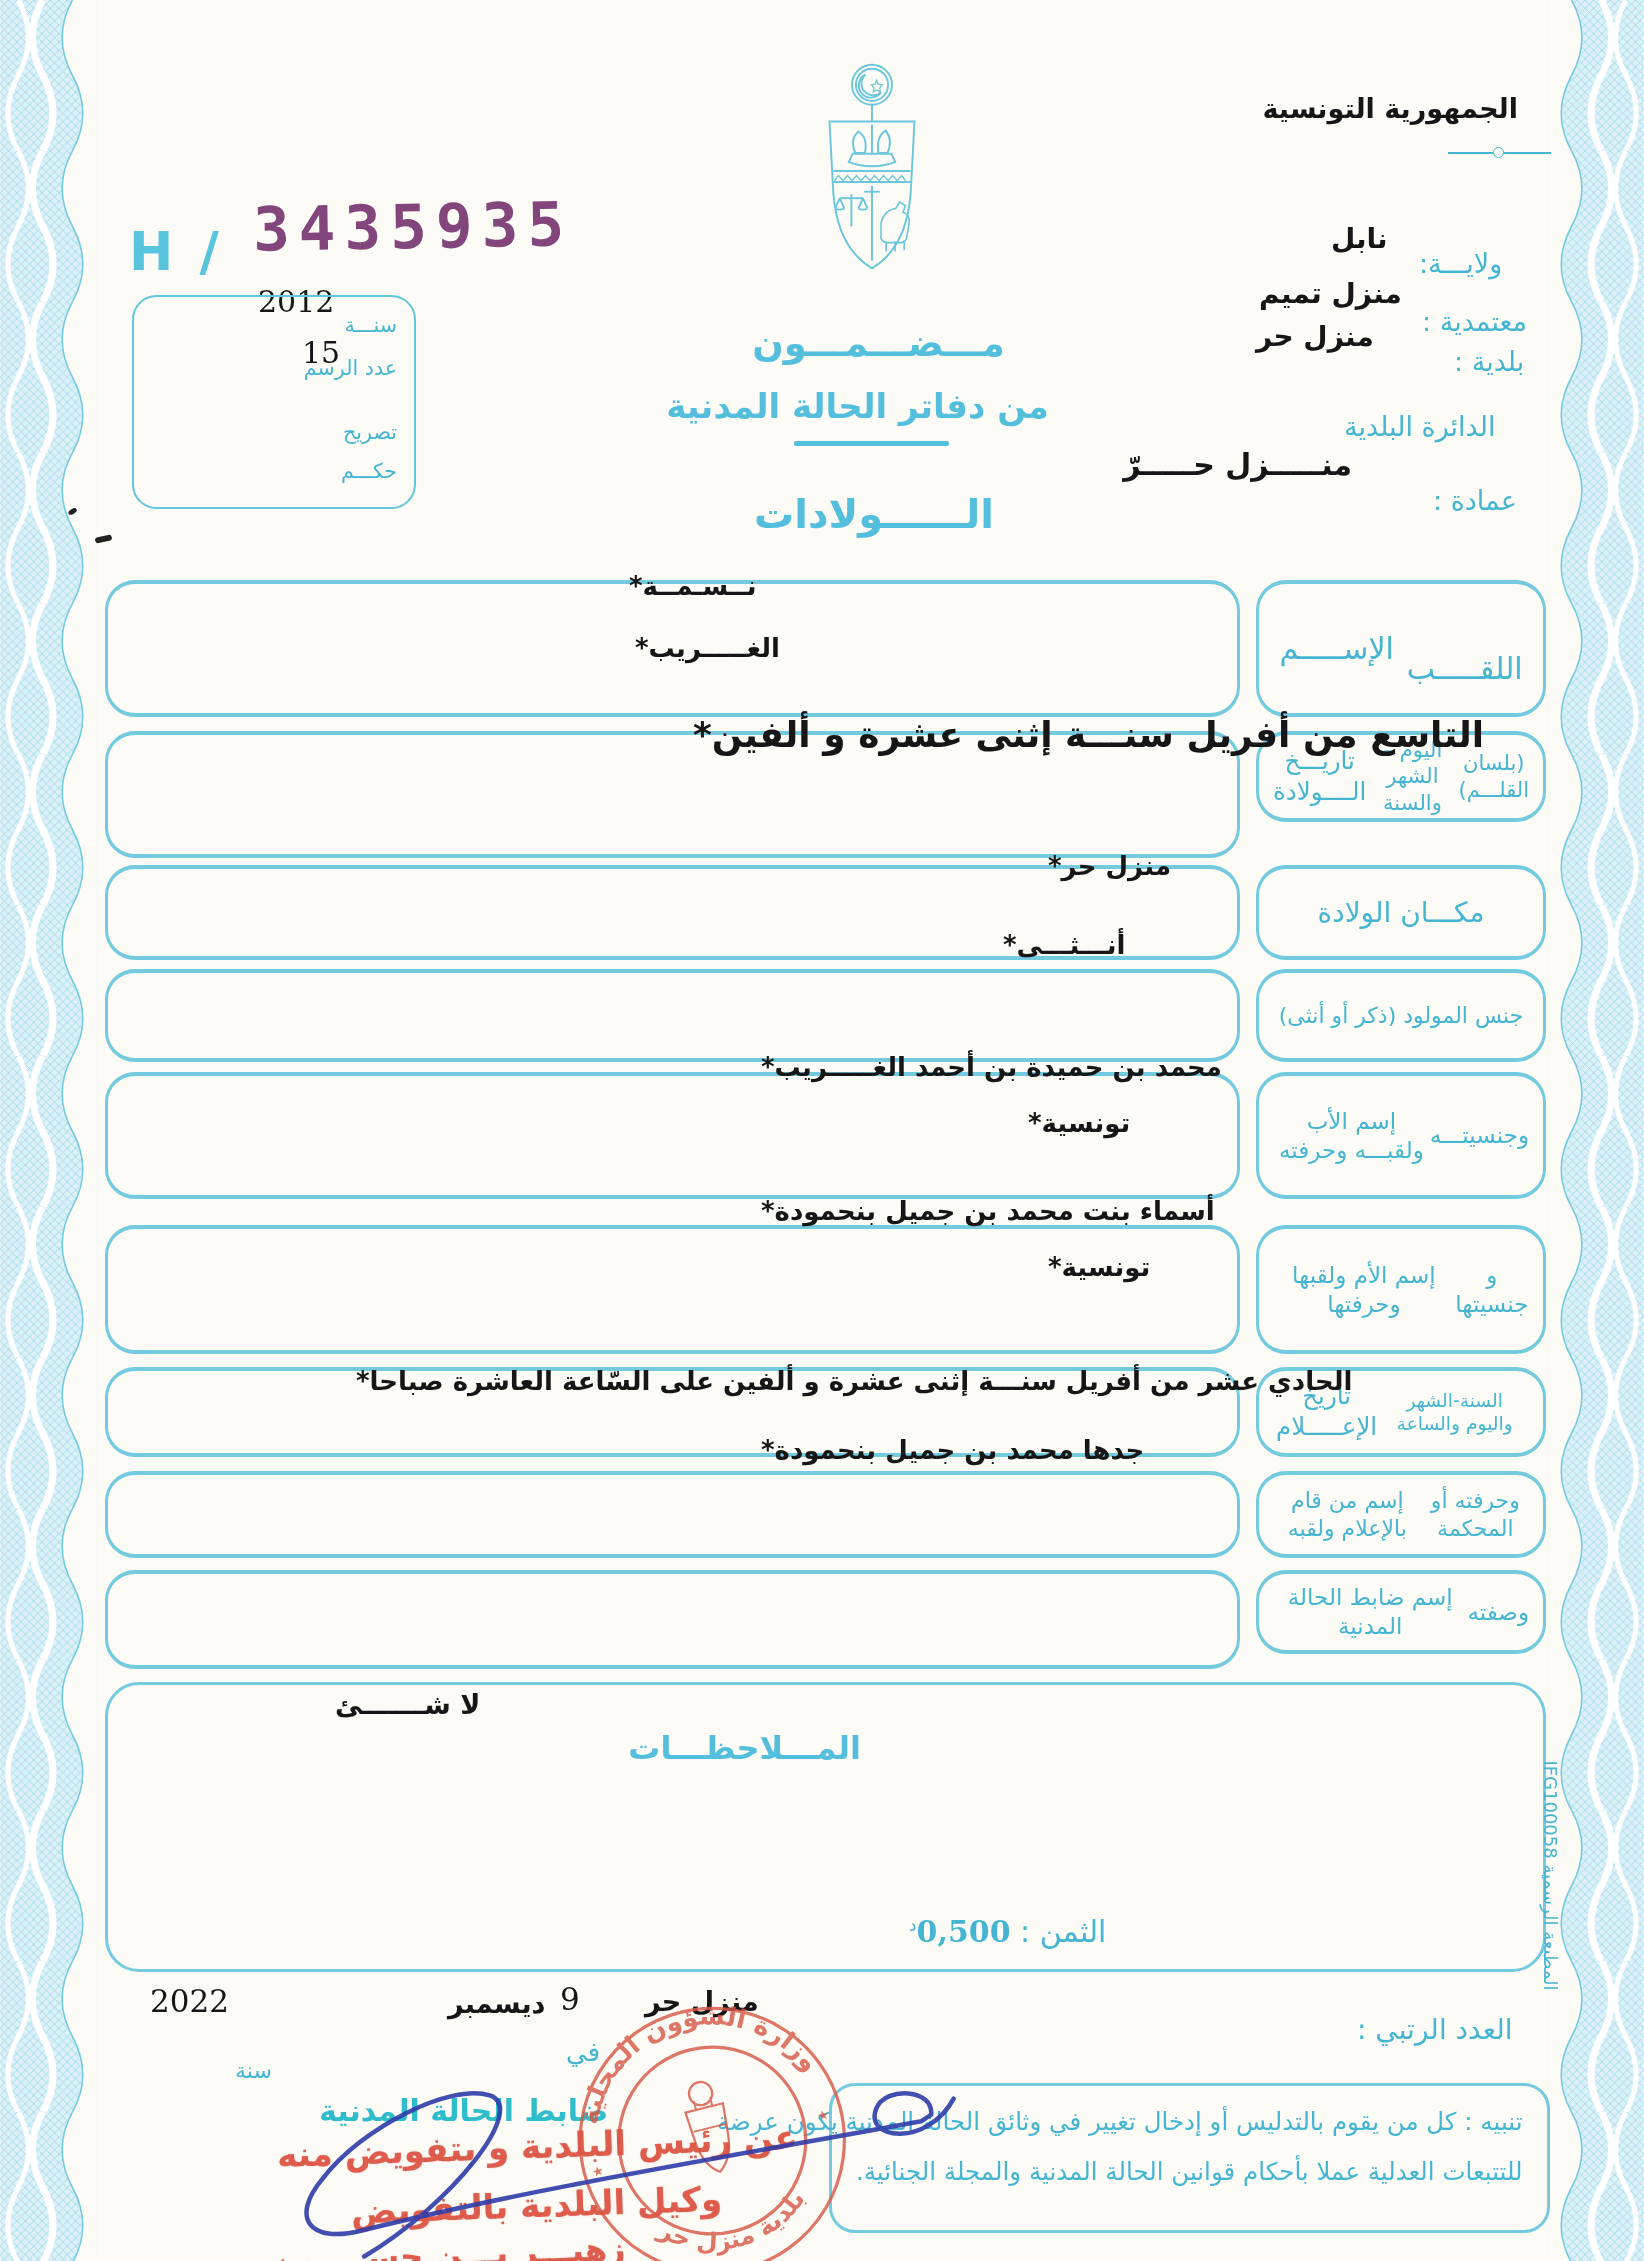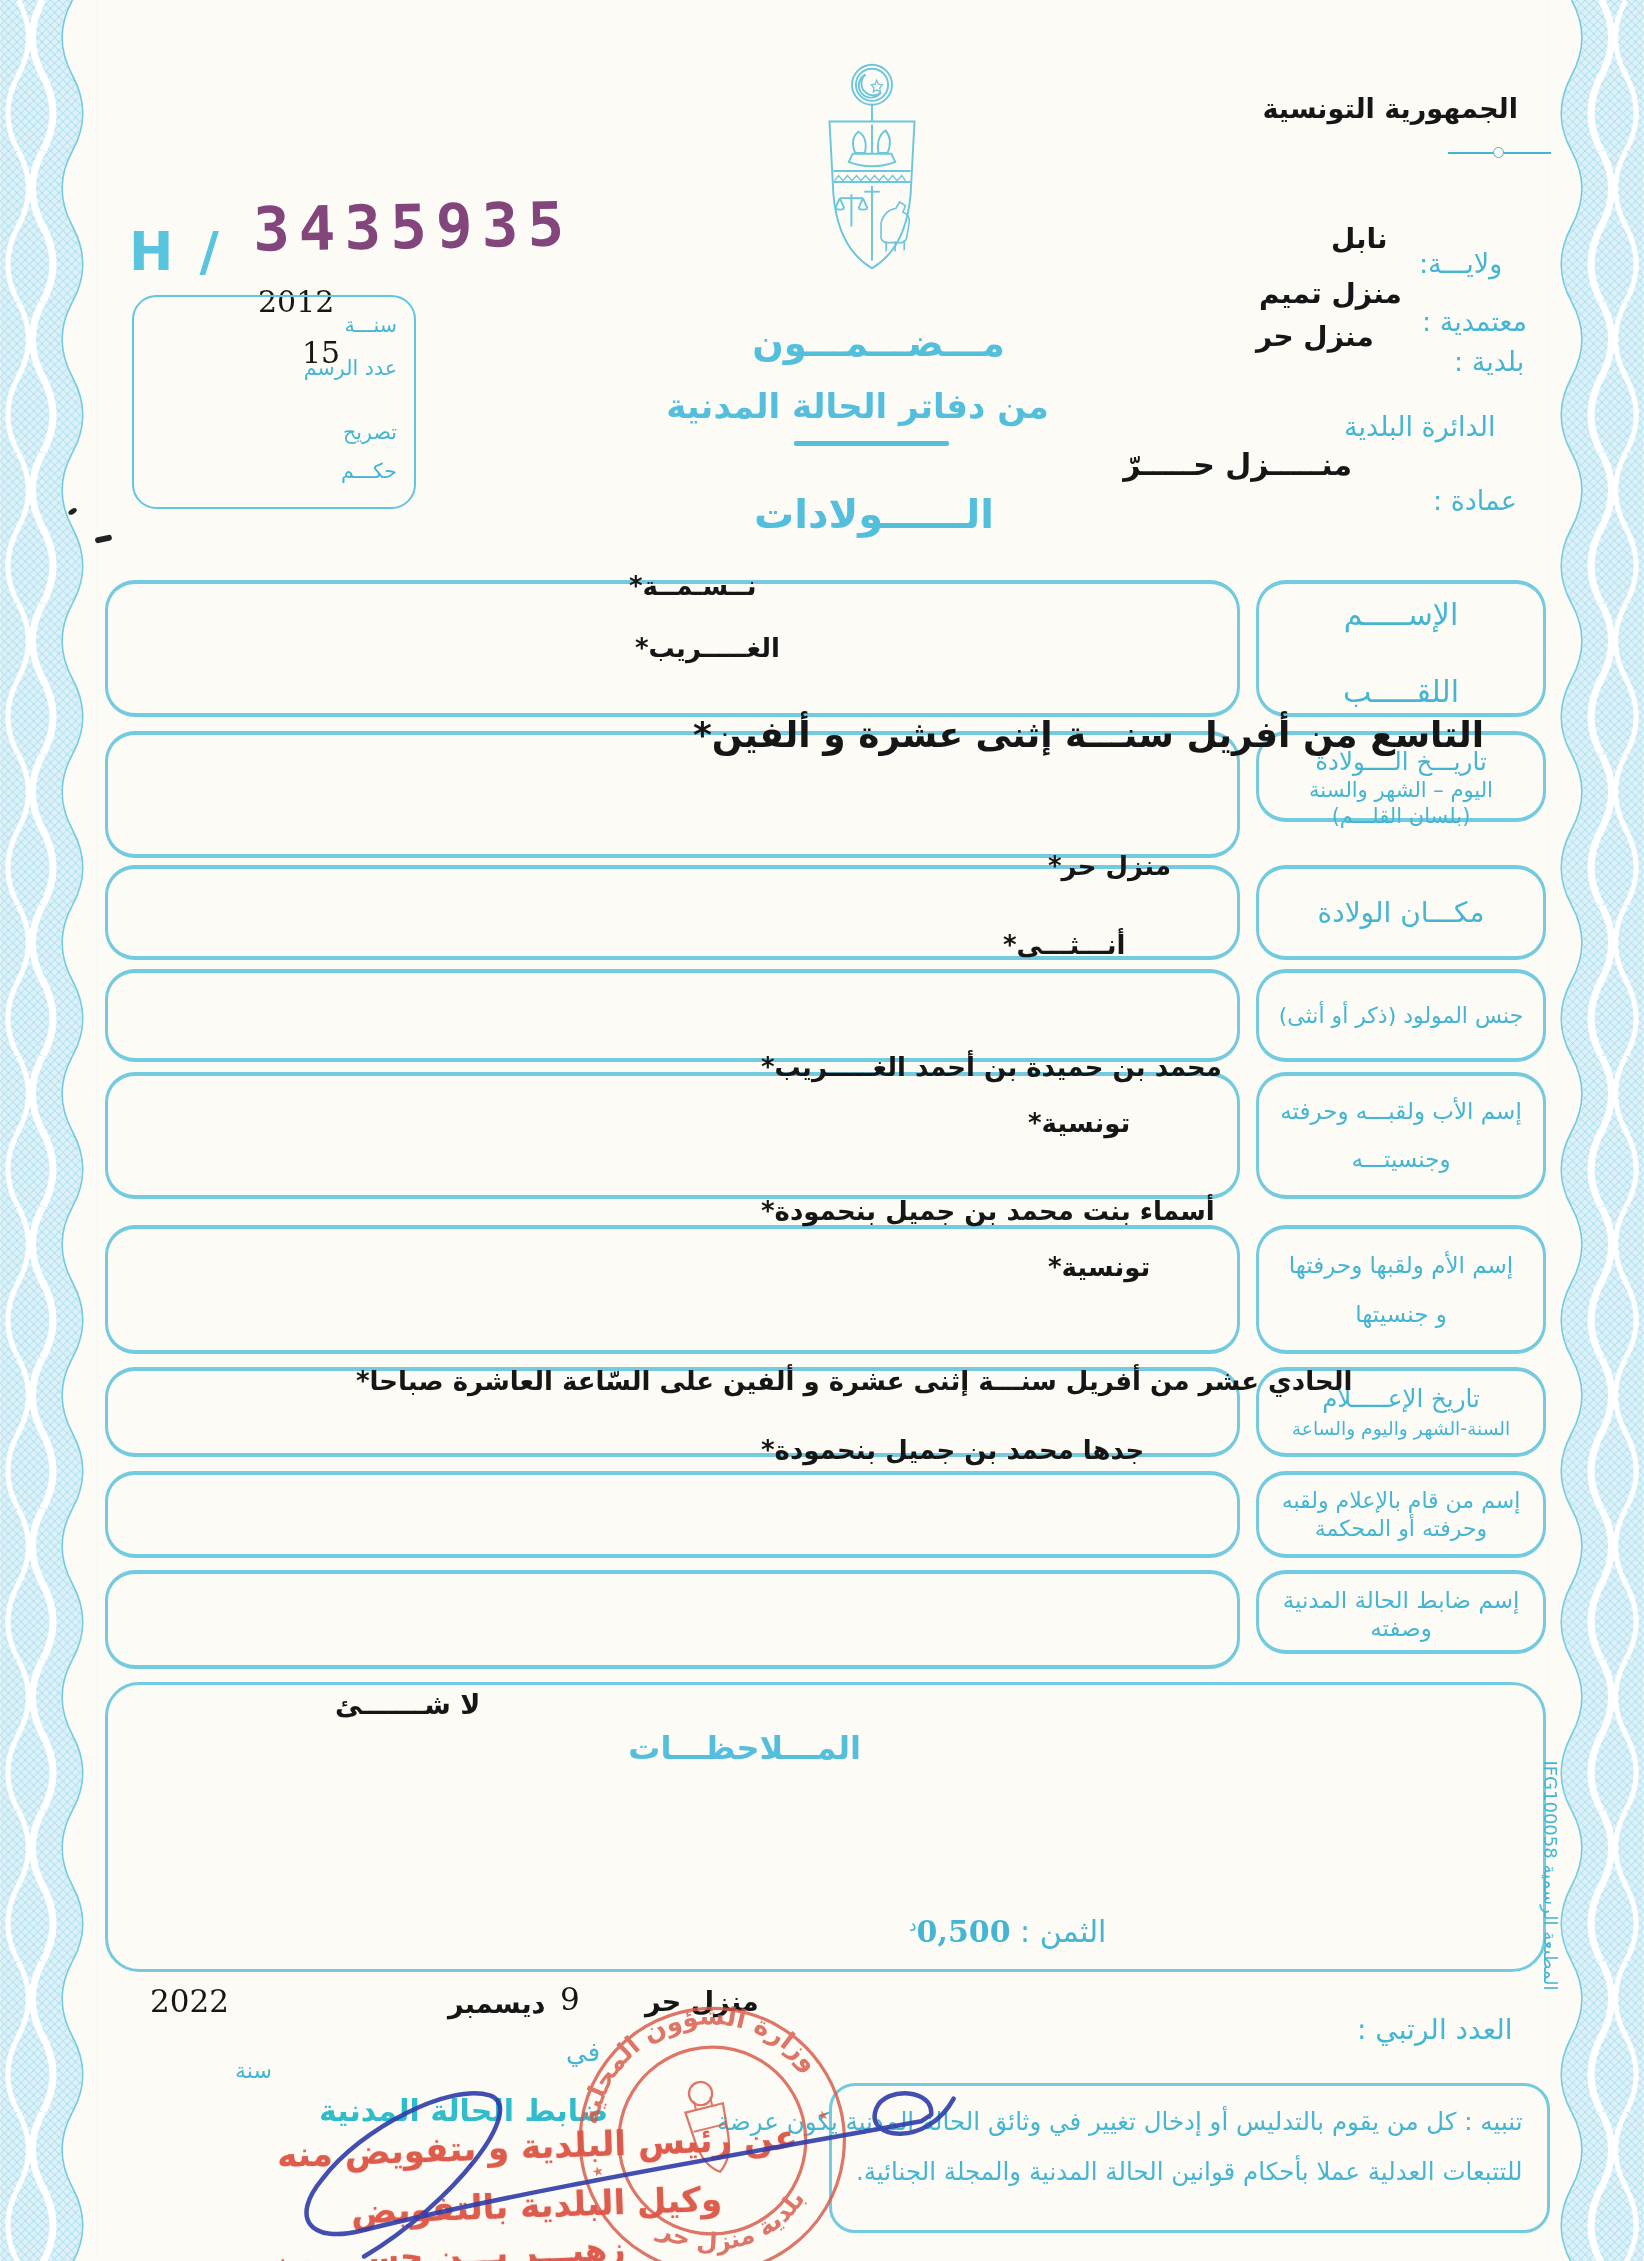--- a/index.html
+++ b/index.html
@@ -22,21 +22,21 @@
   .mono{font-family:"DejaVu Sans Mono", monospace;}
   .center{text-align:center;}
 
   
   .vbox,.lbox{
     position:absolute; border:3.2px solid var(--box);
     border-top-width:4.5px; border-bottom-width:4.5px;
     border-radius:30px; background:transparent; box-sizing:border-box;
   }
   .vbox{left:105px; width:1135px;}
-  .lbox{left:1256px; width:290px; display:flex; flex-direction:column;
+  .lbox{left:1256px; width:290px; display:flex; flex-direction:row;
         justify-content:space-around; align-items:center; padding:11.6px 14px;}
   .lbox div{color:var(--teal); text-align:center; direction:rtl; line-height:1.25;}
 
   .bigbox{
     position:absolute; border:3.9px solid var(--box); border-radius:34px;
     box-sizing:border-box;
   }
 
   
   #stampbox{left:132px; top:295px; width:284px; height:214px;

